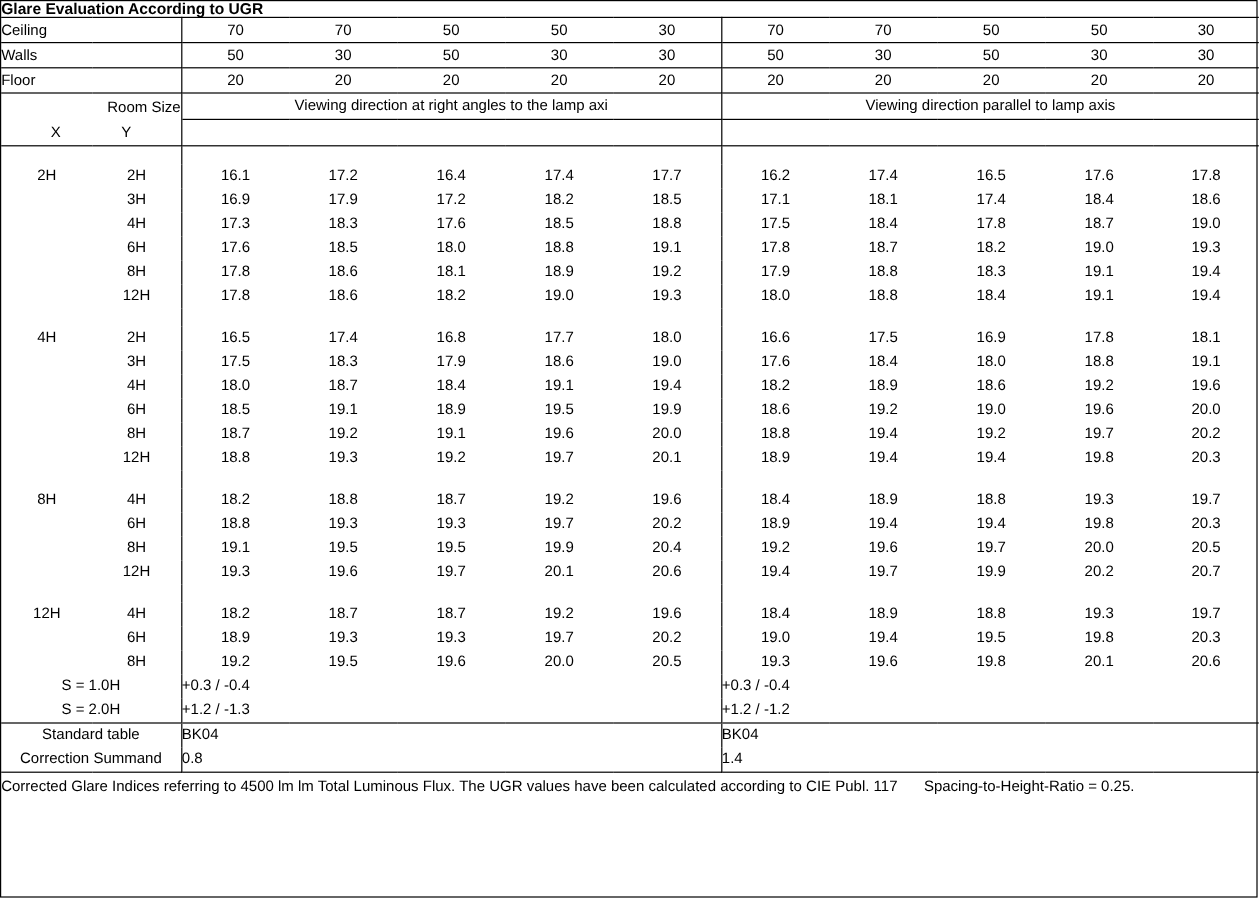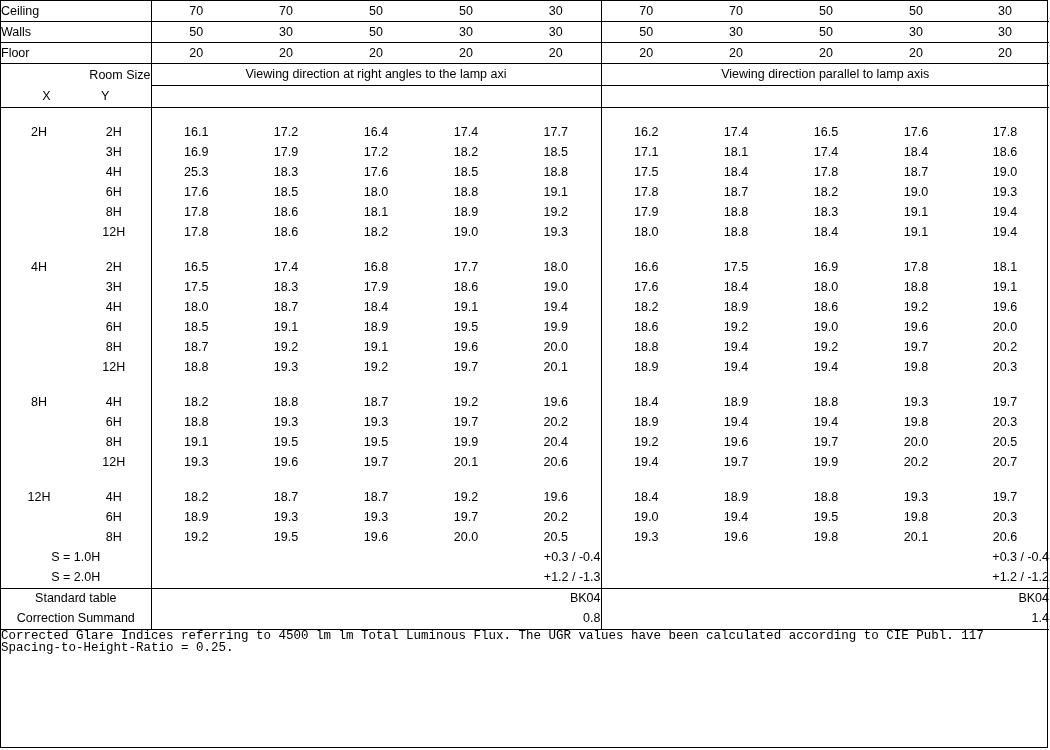--- a/index.html
+++ b/index.html
@@ -106,21 +106,21 @@
     padding-left: 5px;
     height: 20px;
     text-align: left;
   }
   .var-label {
     text-align: center;
     border-right: 1px solid #000000;
     height: 20px;
   }
   .var-val {
-    text-align: right;
+    text-align: left;
     height: 20px;
   }
   .var-val.left-part {
     border-right: 1px solid #000000;
   }
   .std-row td {
     border-top: 1px solid #000000;
     height: 20px;
   }
   .corr-row td {
@@ -128,21 +128,20 @@
     height: 20px;
   }
   .std-label, .corr-label {
     text-align: center;
     border-right: 1px solid #000000;
   }
   .footer-row td {
     padding: 5px 5px 0 5px;
     height: 24px;
     text-align: left;
-    font-family: Liberation Mono, monospace;
   }
   .footer-gap {
     display: inline-block;
     width: 22px;
   }
 </style>
 </head>
 <body>
 
 <div class="sheet">
@@ -156,20 +155,23 @@
       <col style="width:90px">
       <col style="width:90px">
       <col style="width:90px">
       <col style="width:90px">
       <col style="width:90px">
       <col style="width:90px">
       <col style="width:88px">
     </colgroup>
 
     <tbody>
+        <tr class="title-row">
+      <td colspan="12">Glare Evaluation According to UGR</td>
+    </tr>
 
     <tr>
       <td class="hdr-label" colspan="2">Ceiling</td>
       <td class="hdr-val">70</td>
       <td class="hdr-val">70</td>
       <td class="hdr-val">50</td>
       <td class="hdr-val">50</td>
       <td class="hdr-val sep-right">30</td>
       <td class="hdr-val">70</td>
       <td class="hdr-val">70</td>
@@ -255,21 +257,21 @@
       <td class="data-v sep-right">18.5</td>
       <td class="data-v">17.1</td>
       <td class="data-v">18.1</td>
       <td class="data-v">17.4</td>
       <td class="data-v">18.4</td>
       <td class="data-v">18.6</td>
     </tr>
     <tr class="row-data">
       <td class="data-x"></td>
       <td class="data-y">4H</td>
-      <td class="data-v">25.3</td>
+      <td class="data-v">17.3</td>
       <td class="data-v">18.3</td>
       <td class="data-v">17.6</td>
       <td class="data-v">18.5</td>
       <td class="data-v sep-right">18.8</td>
       <td class="data-v">17.5</td>
       <td class="data-v">18.4</td>
       <td class="data-v">17.8</td>
       <td class="data-v">18.7</td>
       <td class="data-v">19.0</td>
     </tr>

